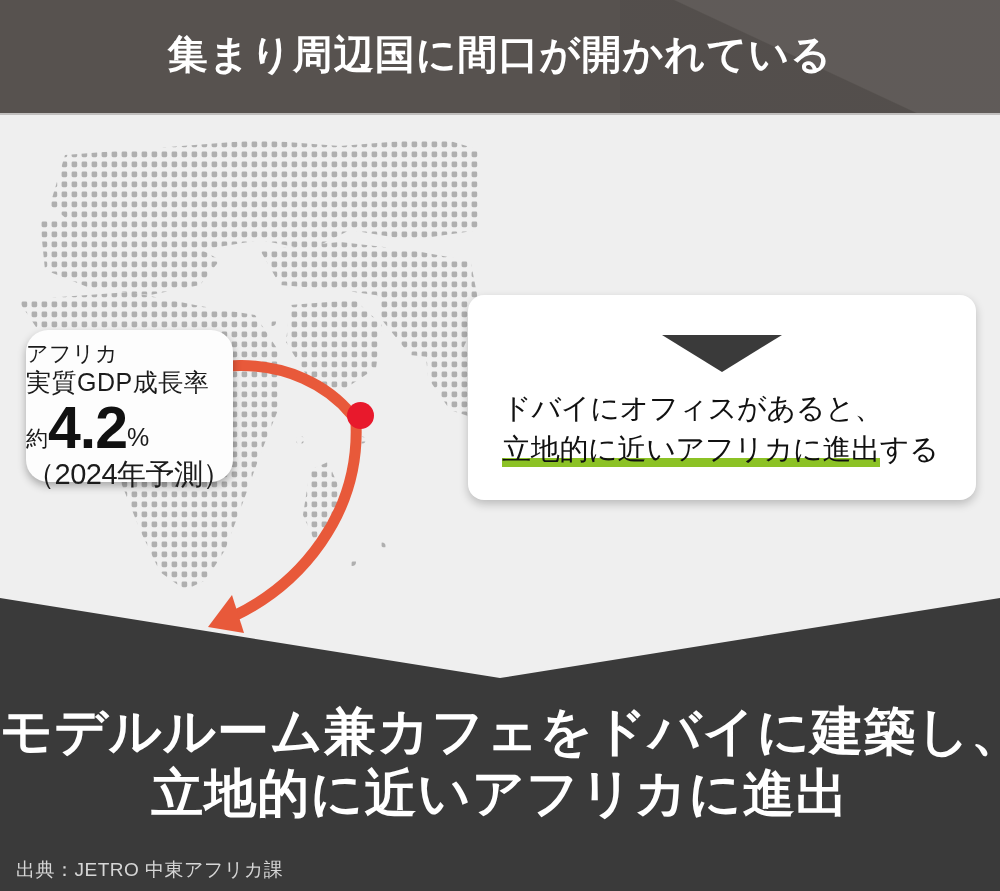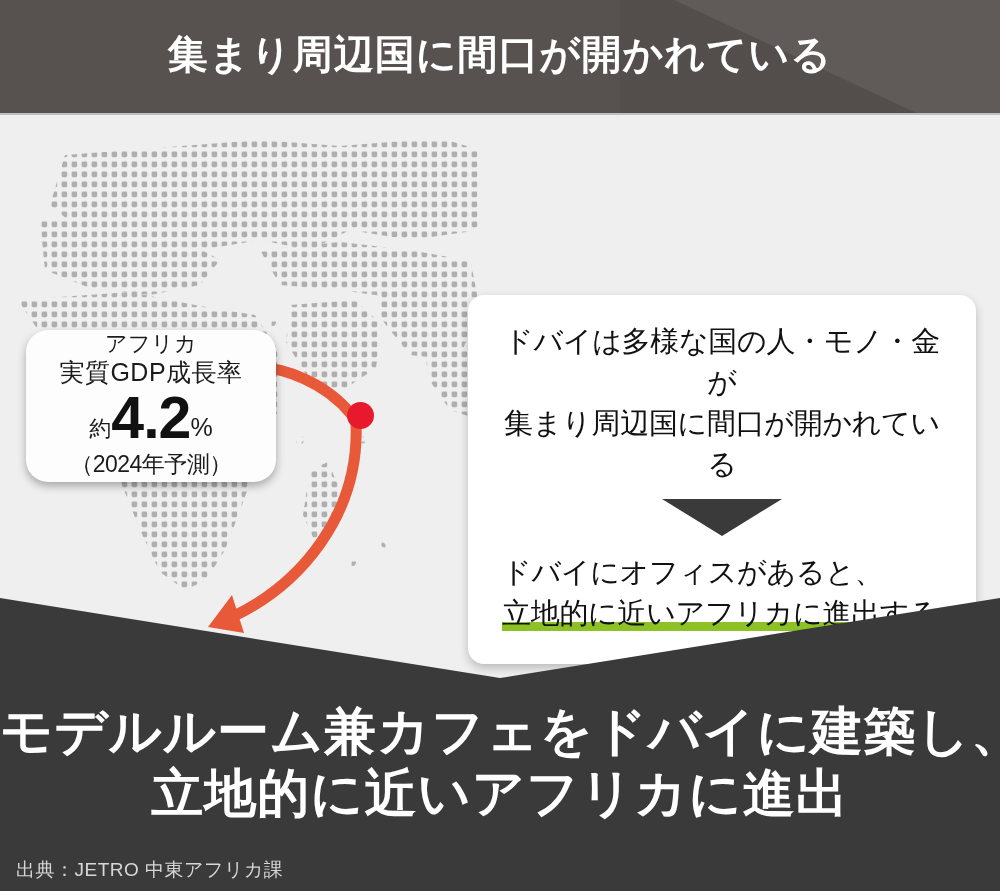--- a/index.html
+++ b/index.html
@@ -97,27 +97,27 @@
     position: absolute;
     left: 0; top: 0;
     width: 480px; height: 565px;
     pointer-events: none;
   }
 
   
   .gdp-bubble {
     position: absolute;
     left: 26px; top: 215px;
-    width: 250px;
+    width: 207px;
     height: 152px;
     background: #fdfdfd;
     border-radius: 22px;
     box-shadow: 0 4px 9px rgba(0,0,0,0.30);
-    text-align: center;
     box-sizing: border-box;
+    padding-top: 10px;
   }
   .gdp-l1 {
     font-size: 22px;
     color: #1b1b1b;
     line-height: 27px;
     letter-spacing: .5px;
   }
   .gdp-l2 {
     font-size: 25px;
     color: #1b1b1b;
@@ -139,21 +139,21 @@
     font-weight: bold;
     color: #111111;
     letter-spacing: -1px;
   }
   .gdp-pct {
     font-size: 25px;
     color: #1b1b1b;
     vertical-align: 2px;
   }
   .gdp-note {
-    font-size: 23px;
+    font-size: 29px;
     color: #1b1b1b;
     line-height: 28px;
     margin-top: 2px;
     letter-spacing: -.5px;
   }
 
   
   .reason-card {
     position: absolute;
     left: 468px; top: 180px;
@@ -305,24 +305,20 @@
       <div class="gdp-l1">アフリカ</div>
       <div class="gdp-l2">実質GDP成長率</div>
       <div class="gdp-value-row">
         <span class="gdp-approx">約</span><span class="gdp-num">4.2</span><span class="gdp-pct">%</span>
       </div>
       <div class="gdp-note">（2024年予測）</div>
     </div>
 
     <div class="reason-card">
       <div class="reason-body">
-        <div class="reason-block">
-          <div>ドバイは多様な国の人・モノ・金が</div>
-          <div>集まり周辺国に間口が開かれている</div>
-        </div>
         <div class="tri-wrap">
           <div class="tri-down"></div>
         </div>
         <div class="reason-block left">
           <div>ドバイにオフィスがあると、</div>
           <div><span class="hl">立地的に近いアフリカに進出</span><span>する</span></div>
 
         </div>
       </div>
     </div>

